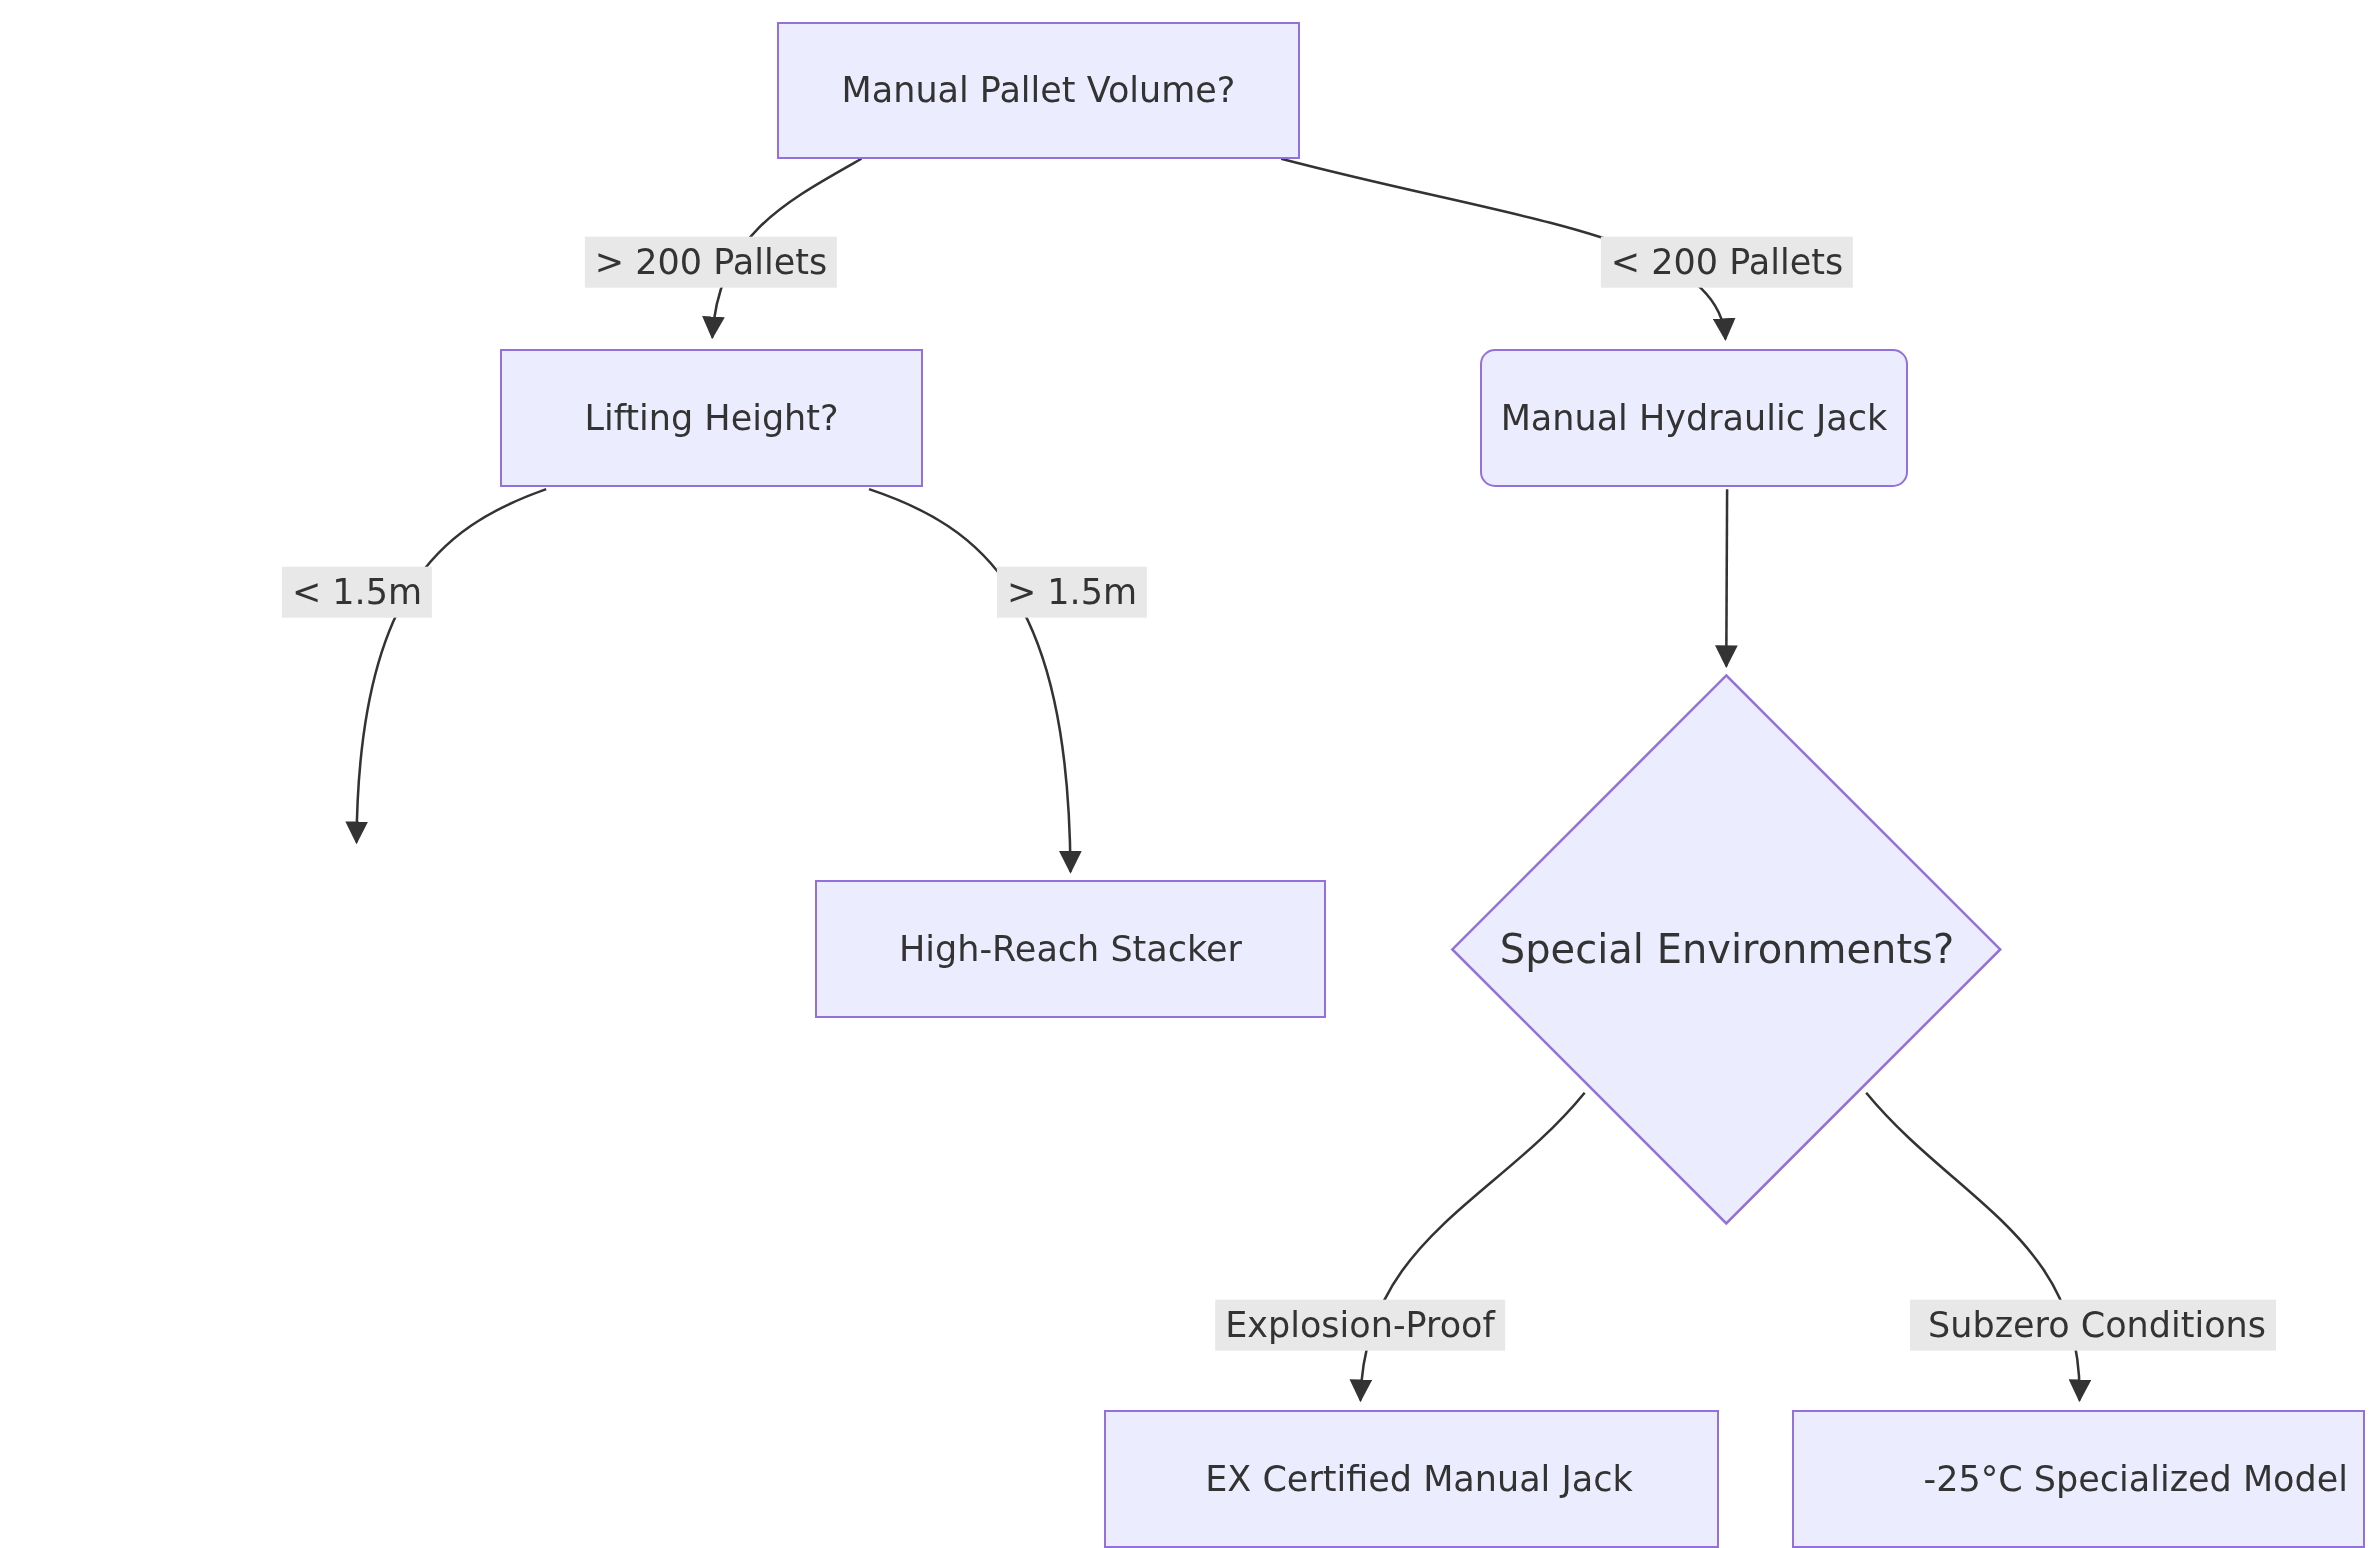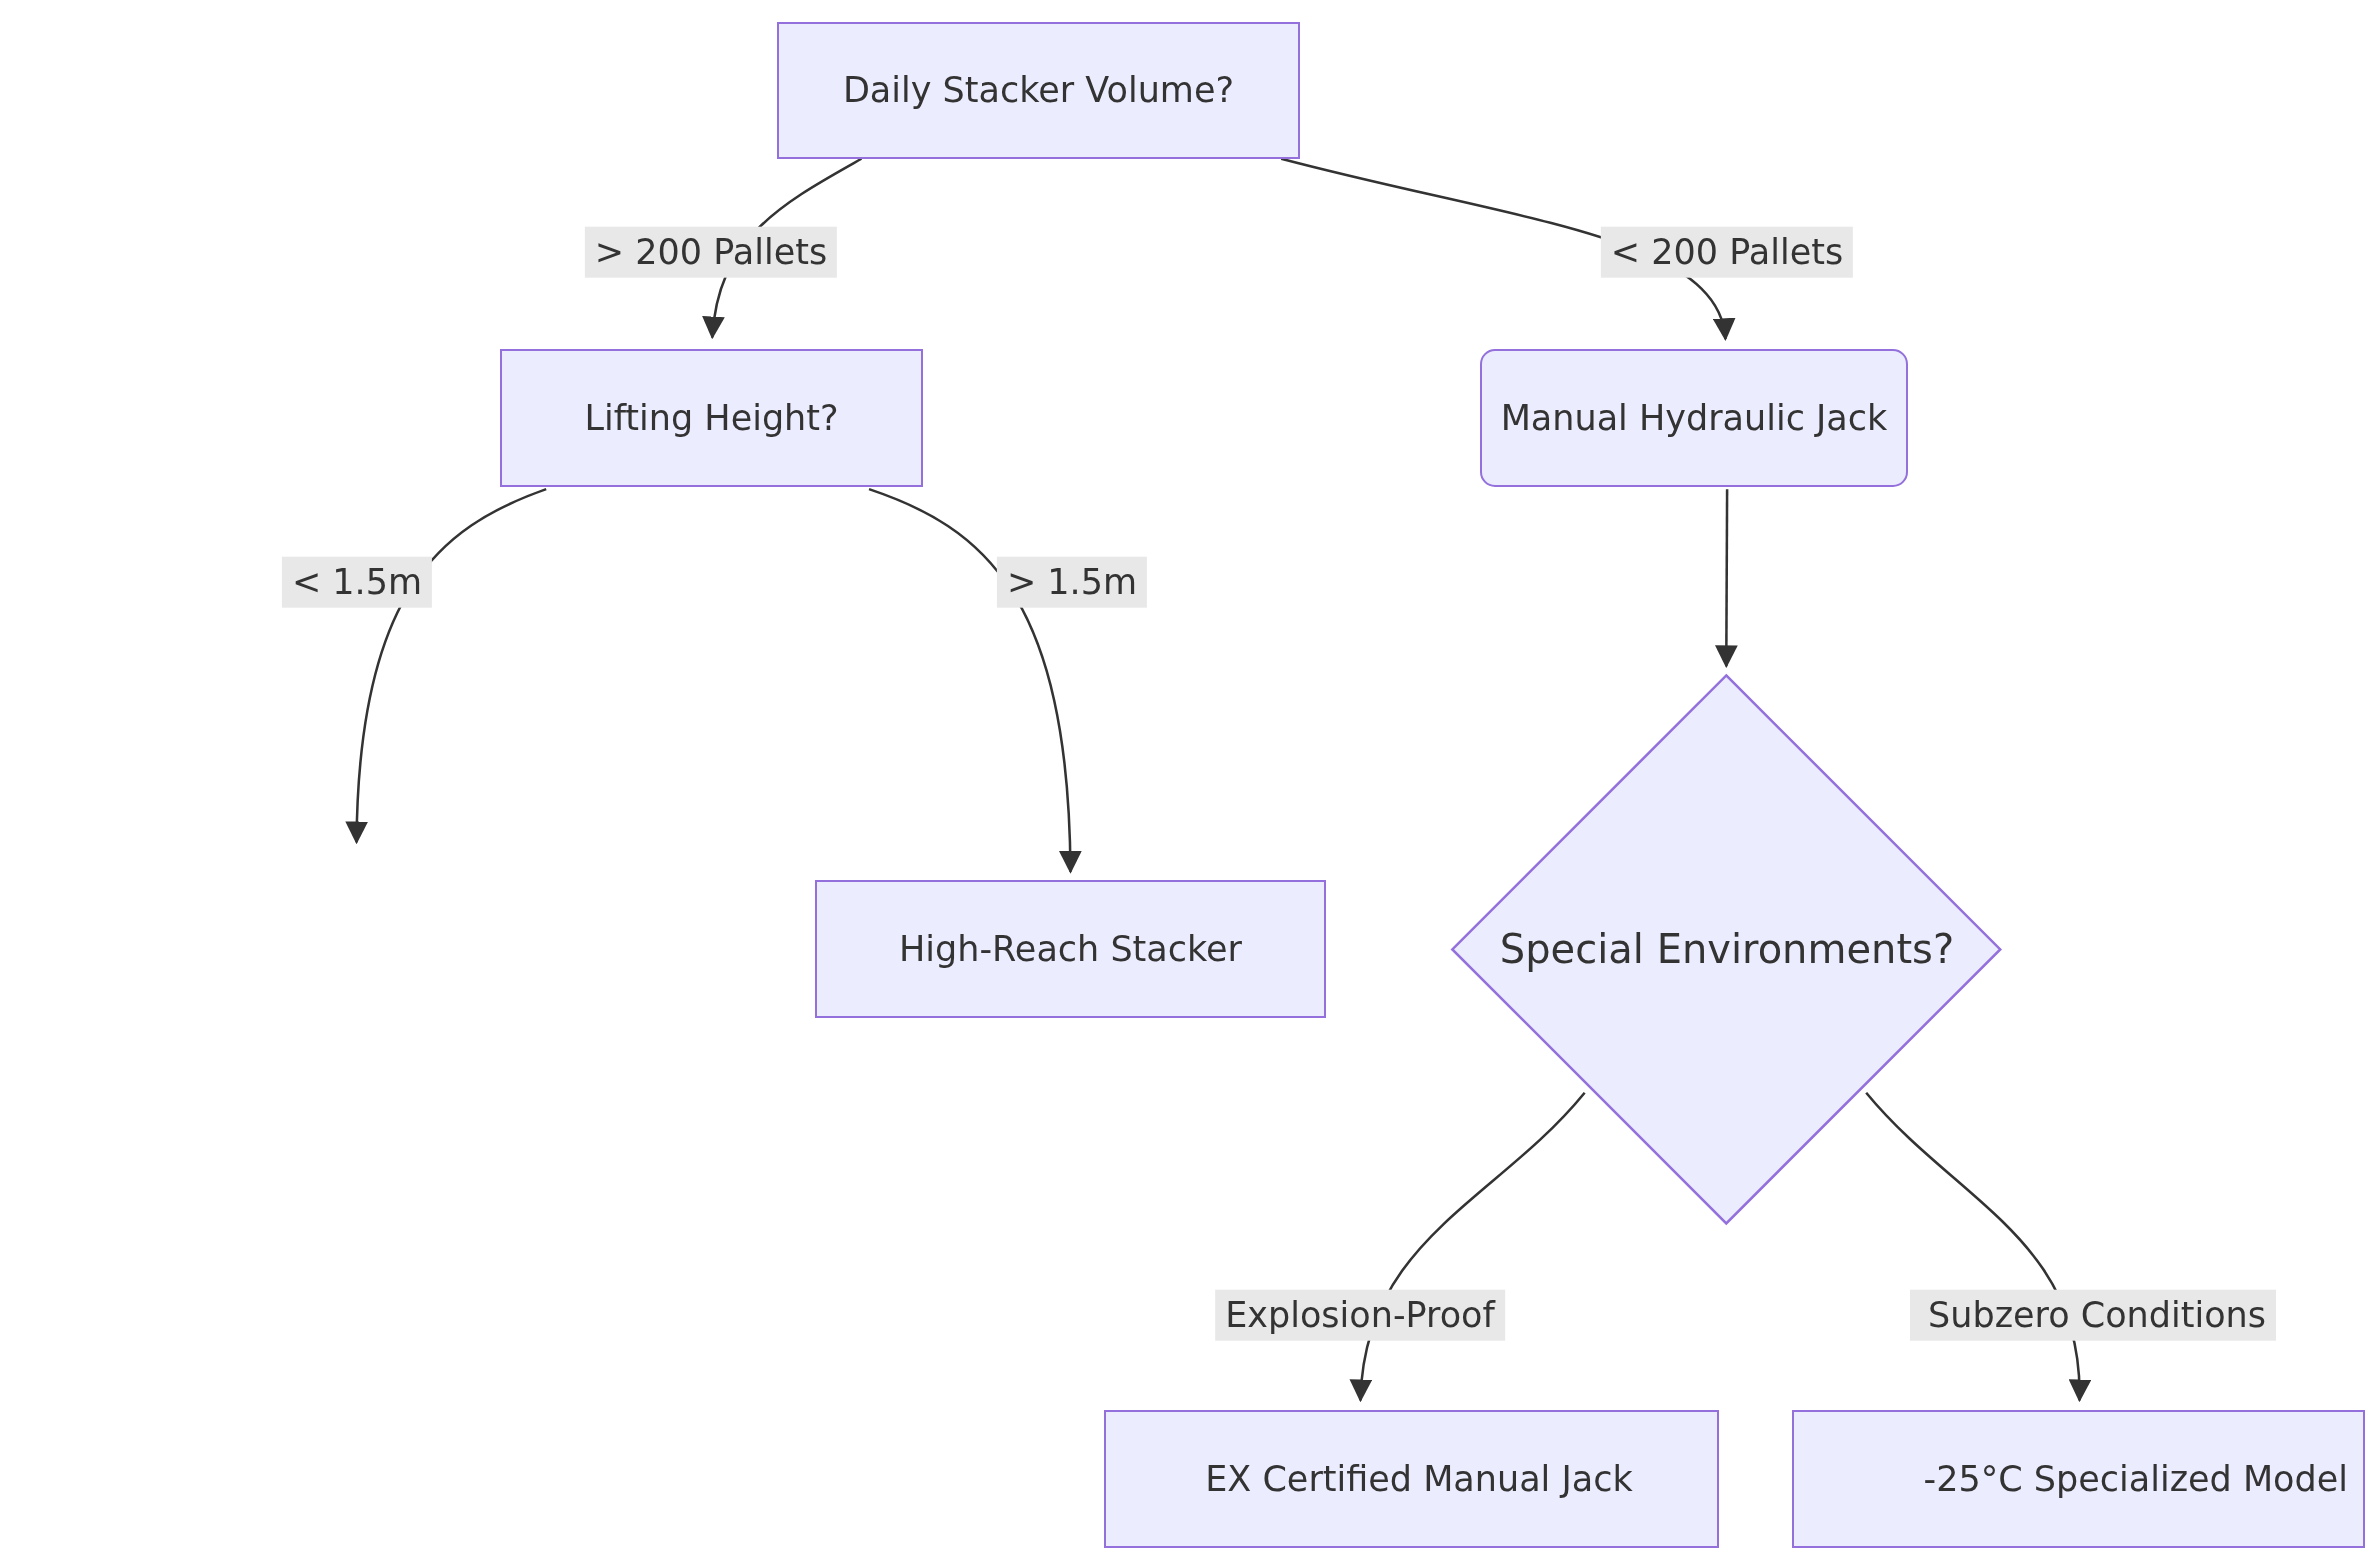--- a/index.html
+++ b/index.html
@@ -61,20 +61,21 @@
   .node-label.wrap-narrow { max-width: 506px; }
   .edge-label {
     position: absolute;
     transform: translate(-50%, -50%);
     background: var(--edge-label-bg);
     color: var(--text);
     font-size: 35px;
     line-height: 1.35;
     padding: 1.7px 10px;
     white-space: nowrap;
+    margin-top: 10px;
   }
   .diamond-label {
     position: absolute;
     transform: translate(-50%, -50%);
     font-size: 40px;
     color: var(--text);
     white-space: nowrap;
   }
 </style>
 </head>
@@ -100,21 +101,21 @@
     <path class="edge" d="M 1031 580 C 1165 625, 1268 705, 1270 1034" marker-end="url(#arrow)"></path>
 
     <path class="edge" d="M 2049 580 L 2048 790" marker-end="url(#arrow)"></path>
 
     <path class="edge" d="M 1880 1296 C 1775 1425, 1618 1470, 1614 1661" marker-end="url(#arrow)"></path>
 
     <path class="edge" d="M 2214 1296 C 2320 1425, 2472 1470, 2467 1661" marker-end="url(#arrow)"></path>
   </svg>
 
   <div class="node" style="left:777px; top:22px; width:523px; height:137px;">
-    <span class="node-label">Daily Stacker Volume?</span>
+    <span class="node-label">Manual Pallet Volume?</span>
   </div>
 
   <div class="node" style="left:500px; top:349px; width:423px; height:138px;">
     <span class="node-label">Lifting Height?</span>
   </div>
 
   <div class="node rounded" style="left:1480px; top:349px; width:428px; height:138px;">
     <span class="node-label">Manual Hydraulic Jack</span>
   </div>
 

